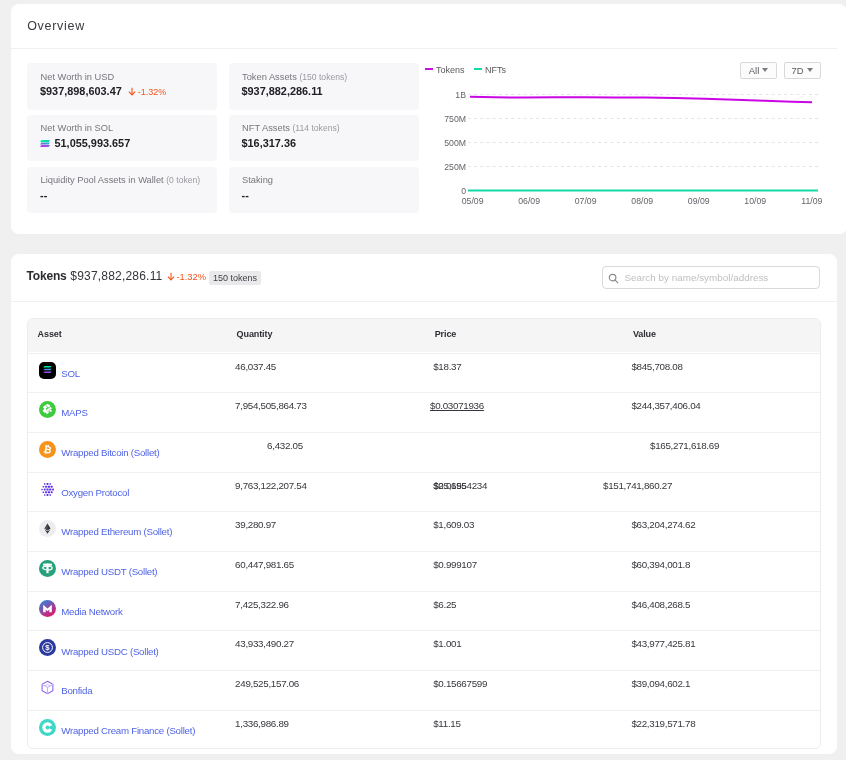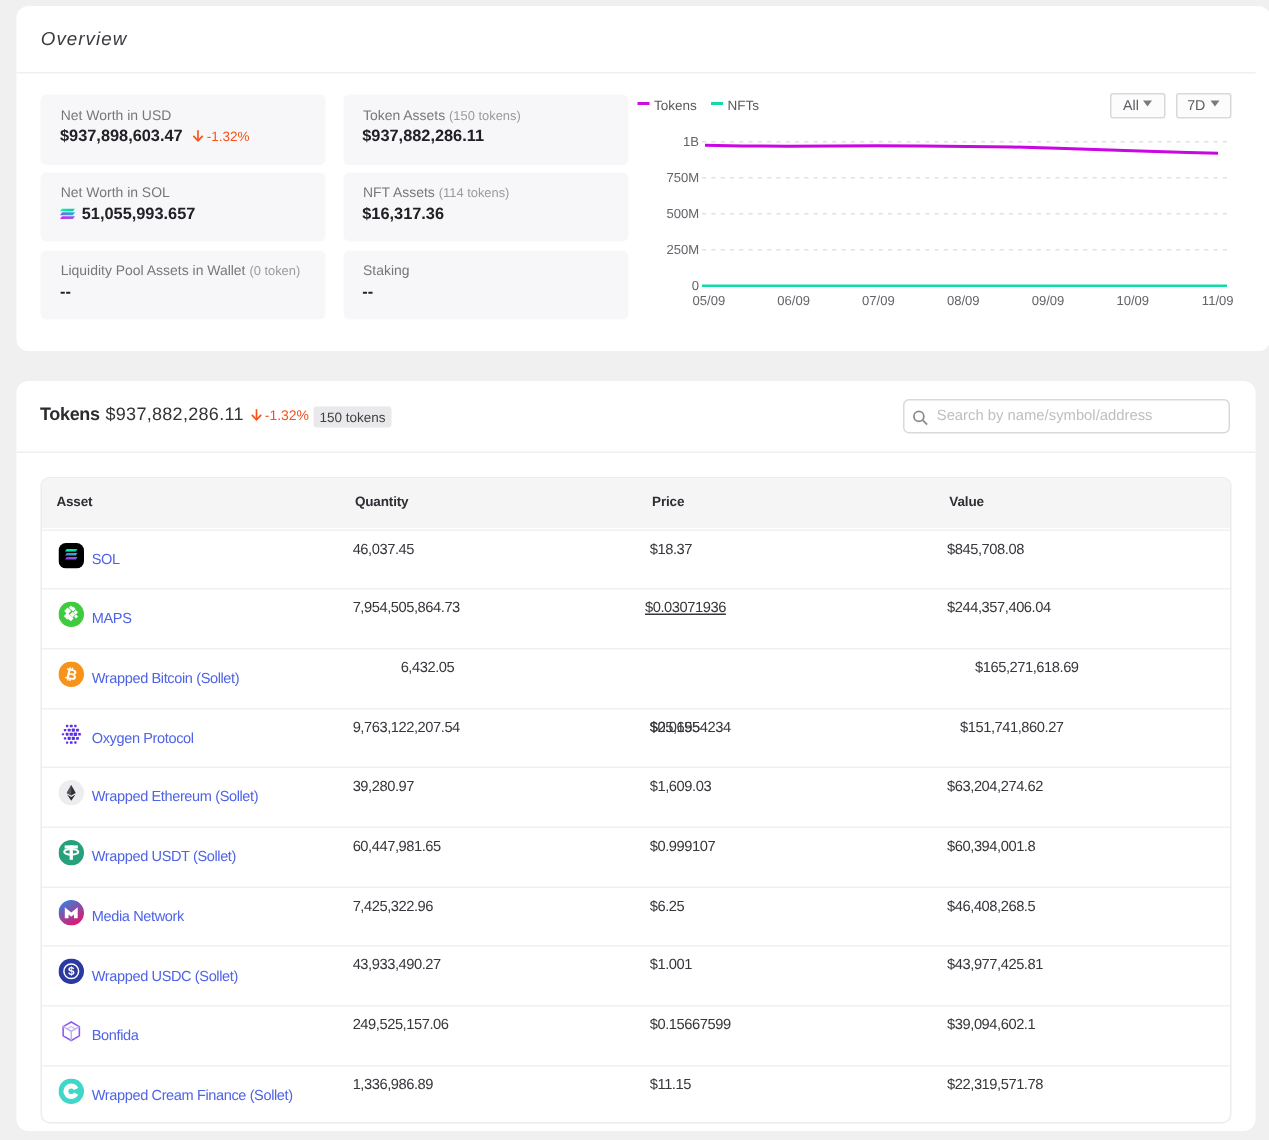--- a/index.html
+++ b/index.html
@@ -16,21 +16,21 @@
 .ddbtn .caret { display:inline-block; width:0; height:0; border-left:3.5px solid transparent; border-right:3.5px solid transparent; border-top:4.5px solid #7a7a80; vertical-align:middle; margin-left:3px; margin-top:-2px; }
 .tname { position:absolute; left:33.2px; top:15.2px; font-size:9.7px; letter-spacing:-0.25px; color:#4f63e6; white-space:nowrap; line-height:1; }
 .cell { position:absolute; top:8.1px; font-size:9.8px; letter-spacing:-0.3px; color:#36363c; white-space:nowrap; line-height:1; }
 .hcell { position:absolute; top:11.2px; font-size:9px; letter-spacing:-0.1px; font-weight:bold; color:#2d2d33; white-space:nowrap; line-height:1; }
 .icon { position:absolute; left:11px; top:8px; width:17px; height:17px; }
 .row { position:absolute; left:0; width:100%; height:39.7px; border-top:1px solid #f0f0f2; }
 </style>
 </head>
 <body>
 
-<div class="card" style="left:11px; top:4px; width:836px; height:230px;font-style:italic;">
+<div class="card" style="left:11px; top:4px; width:836px; height:230px;">
   <div class="abs" style="left:16.2px; top:14.8px; font-size:12.5px; letter-spacing:0.7px; color:#3a3a3f;">Overview</div>
   <div class="abs" style="left:0; top:43.5px; width:826px; border-bottom:1px solid #f0f0f1;"></div>
 </div>
 
 <div class="statbox" style="left:27px; top:63px;">
   <div class="slabel">Net Worth in USD</div>
   <div class="sval">$937,898,603.47<span class="pct" style="margin-left:6px;"><svg width="8" height="9" viewBox="0 0 8 9" style="vertical-align:-1px; margin-right:2px;">
           <line x1="4" y1="0.8" x2="4" y2="7.6" stroke="#f5521a" stroke-width="1.1"></line>
           <polyline points="0.9,4.6 4,7.9 7.1,4.6" fill="none" stroke="#f5521a" stroke-width="1.1"></polyline>
         </svg>-1.32%</span></div>
@@ -213,21 +213,21 @@
               <rect x="8.80" y="10.10" width="2.0" height="2.0" rx="0.4"></rect>
               <rect x="11.50" y="10.20" width="1.8" height="1.8" rx="0.4"></rect>
               <rect x="5.20" y="13.00" width="1.4" height="1.4" rx="0.4"></rect>
               <rect x="7.65" y="12.85" width="1.7" height="1.7" rx="0.4"></rect>
               <rect x="10.35" y="12.95" width="1.5" height="1.5" rx="0.4"></rect>
             </g>
           </svg></span>
         <span class="tname">Oxygen Protocol</span>
         <span class="cell" style="left:207.1px;">9,763,122,207.54</span>
         <span class="cell" style="left:405.2px;">$0.01554234</span>
-        <span class="cell" style="left:612px;">$151,741,860.27</span>
+        <span class="cell" style="left:575px;">$151,741,860.27</span>
       </div>
       <div class="row" style="top:192.3px;">
         <span class="icon"><svg width="17" height="17" viewBox="0 0 17 17">
             <circle cx="8.5" cy="8.5" r="8.5" fill="#ededf0"></circle>
             <g fill="#2f2f33">
               <polygon points="8.5,3.4 11.5,8.6 8.5,10.4 5.5,8.6"></polygon>
               <polygon points="8.5,11.3 11.3,9.6 8.5,13.8 5.7,9.6"></polygon>
             </g>
             <polygon points="8.5,3.4 8.5,10.4 5.5,8.6" fill="#55555c"></polygon>
           </svg></span>

